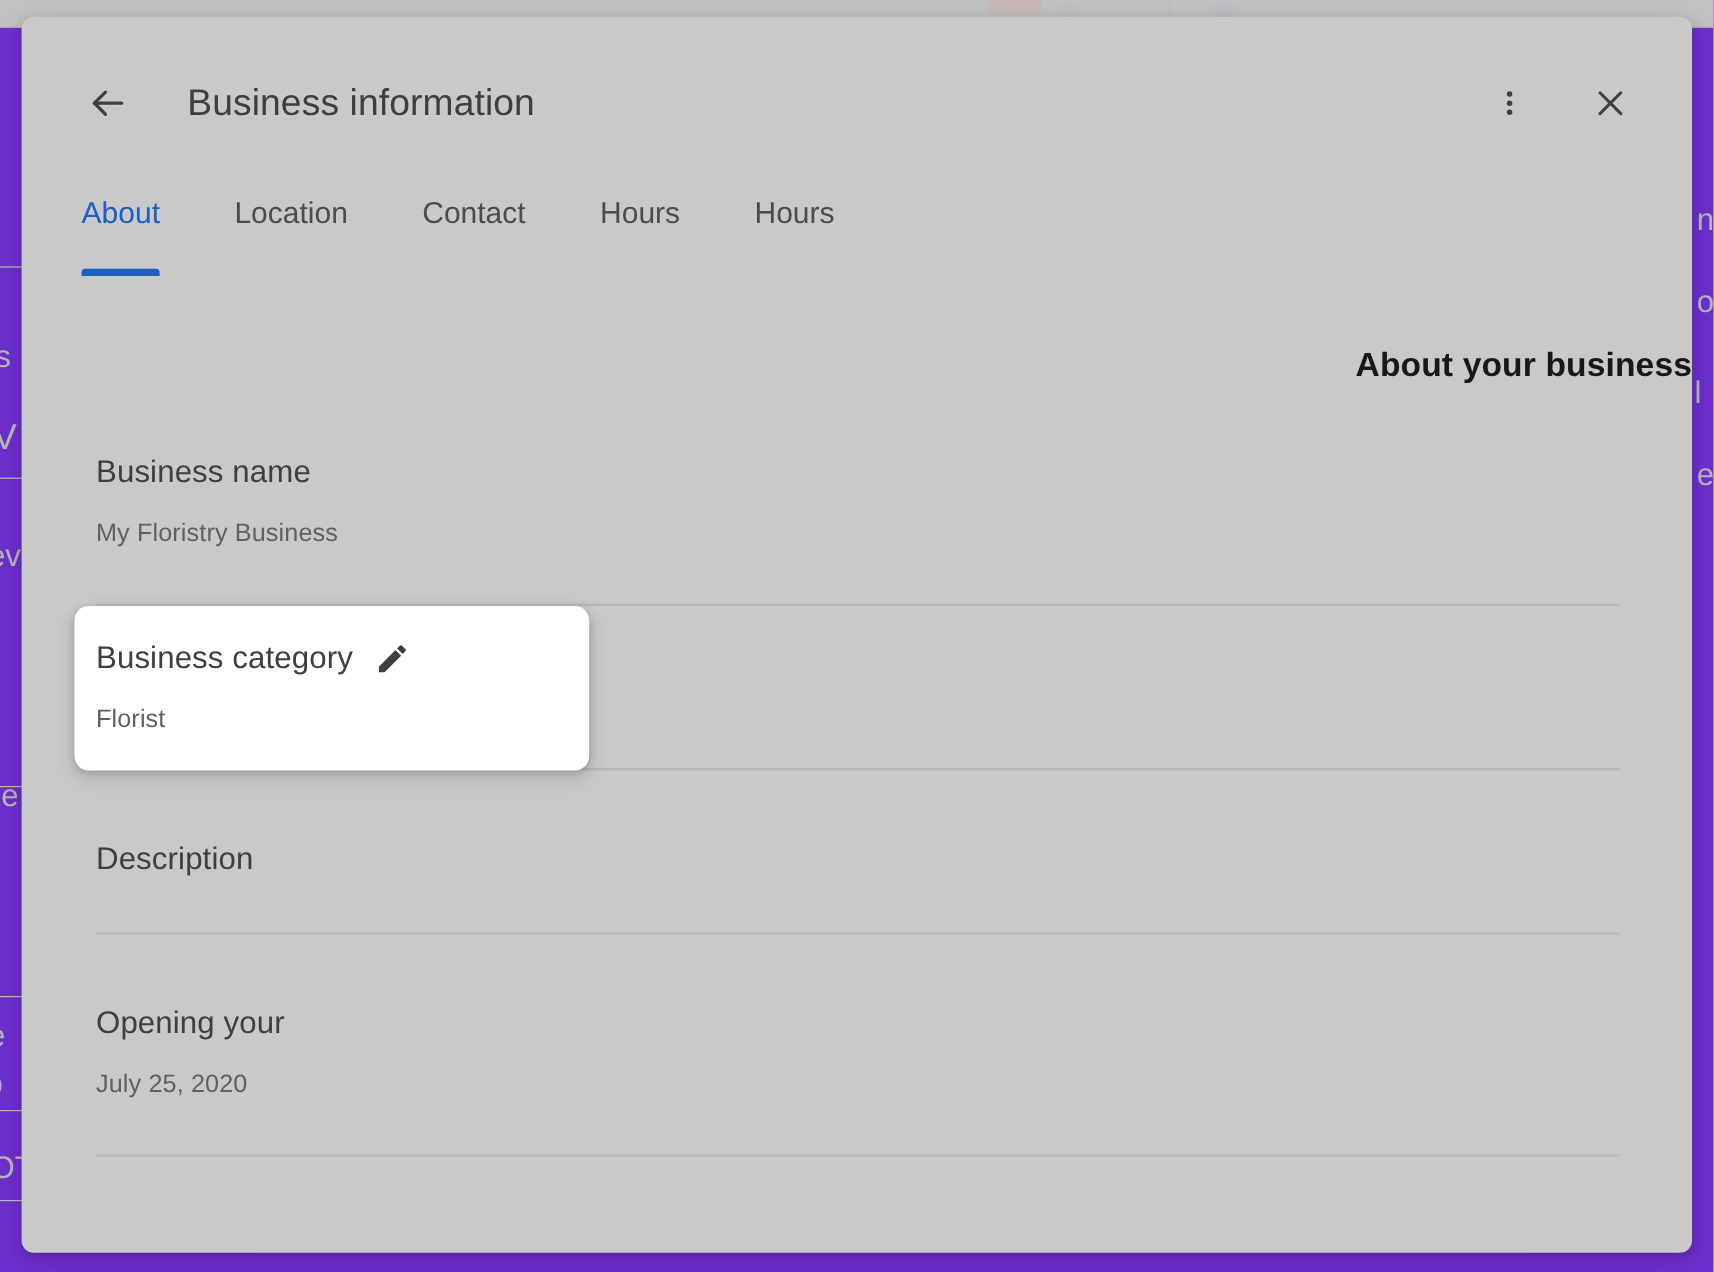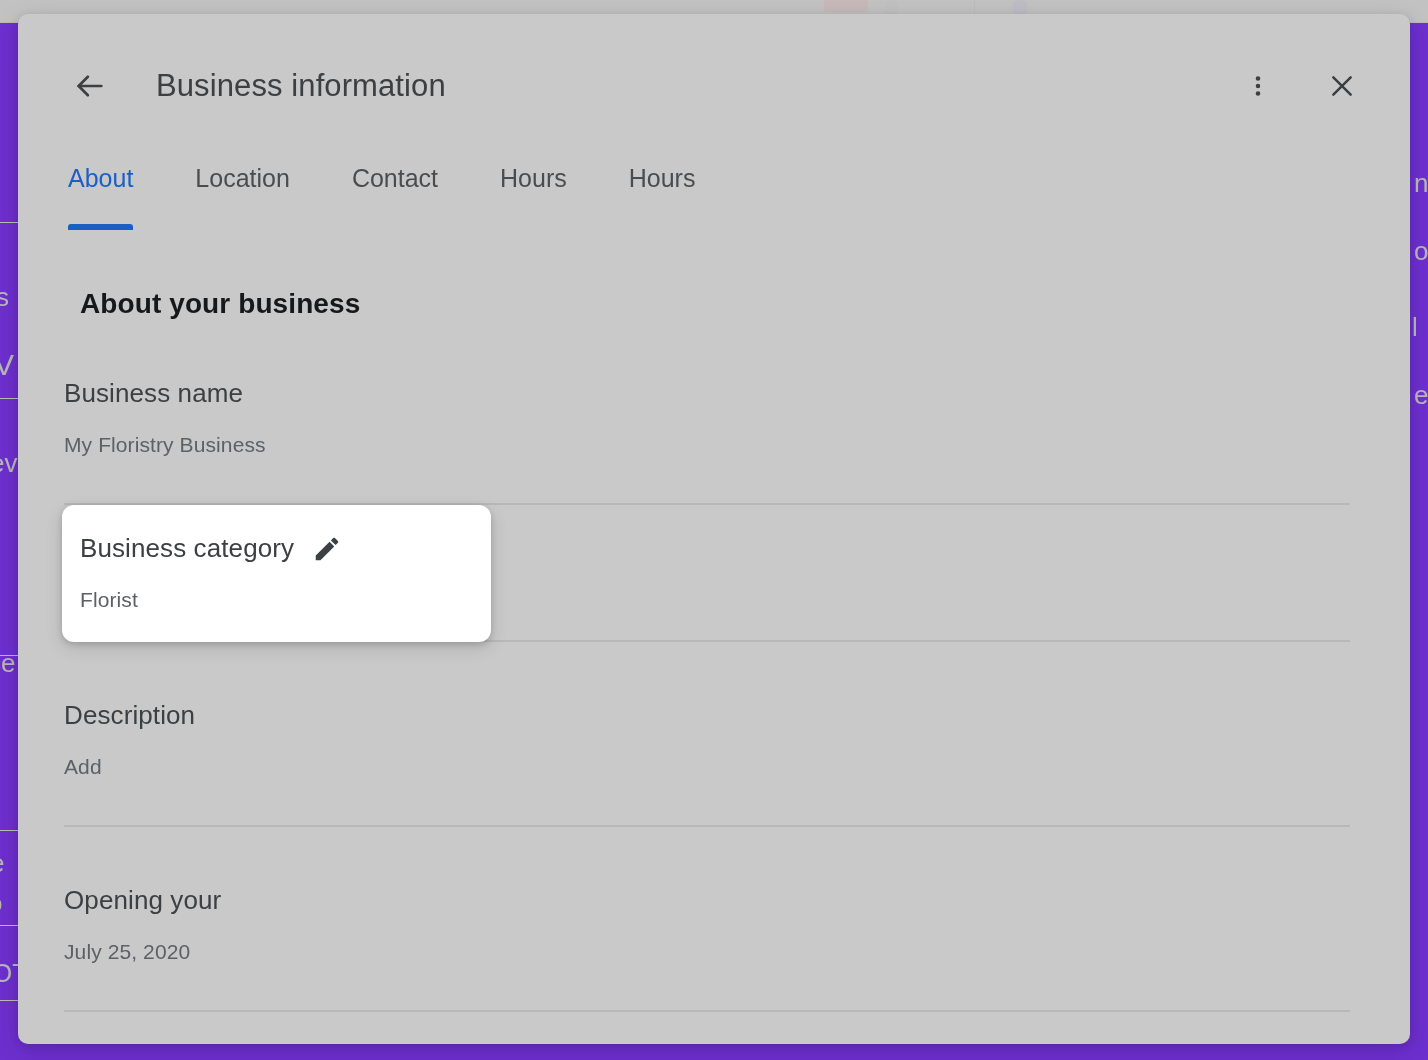--- a/index.html
+++ b/index.html
@@ -177,25 +177,26 @@
     right: 0;
     bottom: 0;
     padding: 0;
   }
   .section-heading {
     margin: 38px 0 0 62px;
     font-size: 28px;
     font-weight: 700;
     color: #17181a;
     letter-spacing: 0.1px;
+    text-align: right;
   }
 
   .field {
     position: relative;
-    margin-left: 46px;
+    margin-left: 62px;
     margin-right: 60px;
     padding-top: 58px;
     padding-bottom: 46px;
     border-bottom: 2px solid #b6b8ba;
   }
   .field:last-child { border-bottom: 2px solid #b6b8ba; }
   .field-label {
     font-size: 26px;
     color: #3c4043;
     letter-spacing: 0.1px;
@@ -355,21 +356,20 @@
               </svg>
             </span>
           </div>
           <div class="field-value">Florist</div>
         </div>
         <div class="card-underline"></div>
       </div>
 
       <div class="field">
         <div class="field-label">Description</div>
-        <div class="field-value">Add</div>
       </div>
 
       <div class="field">
         <div class="field-label">Opening your</div>
         <div class="field-value">July 25, 2020</div>
       </div>
 
     </div>
   </div>
 </div>

